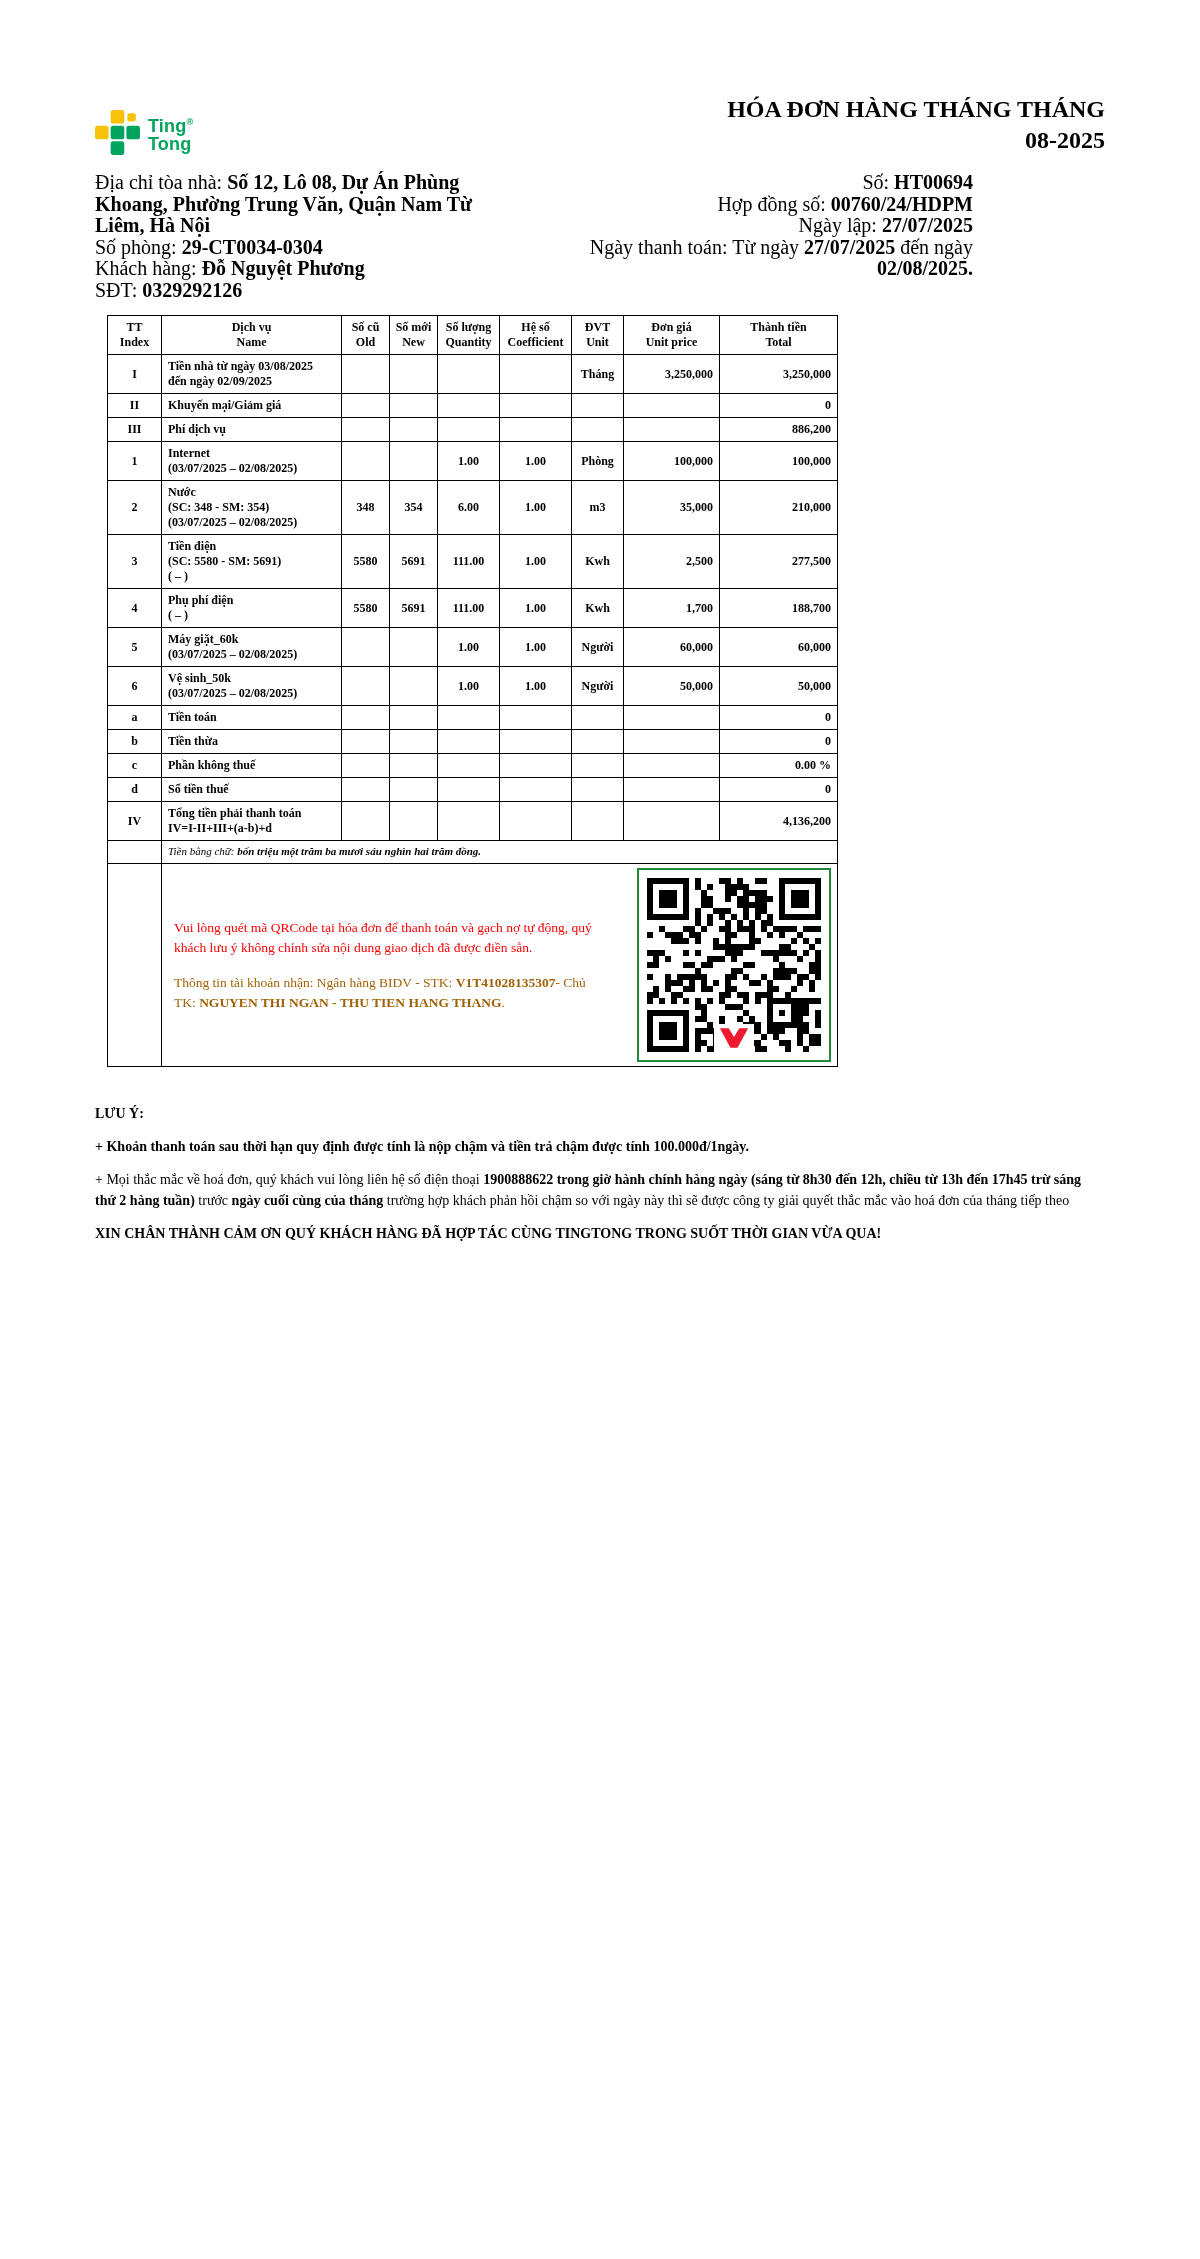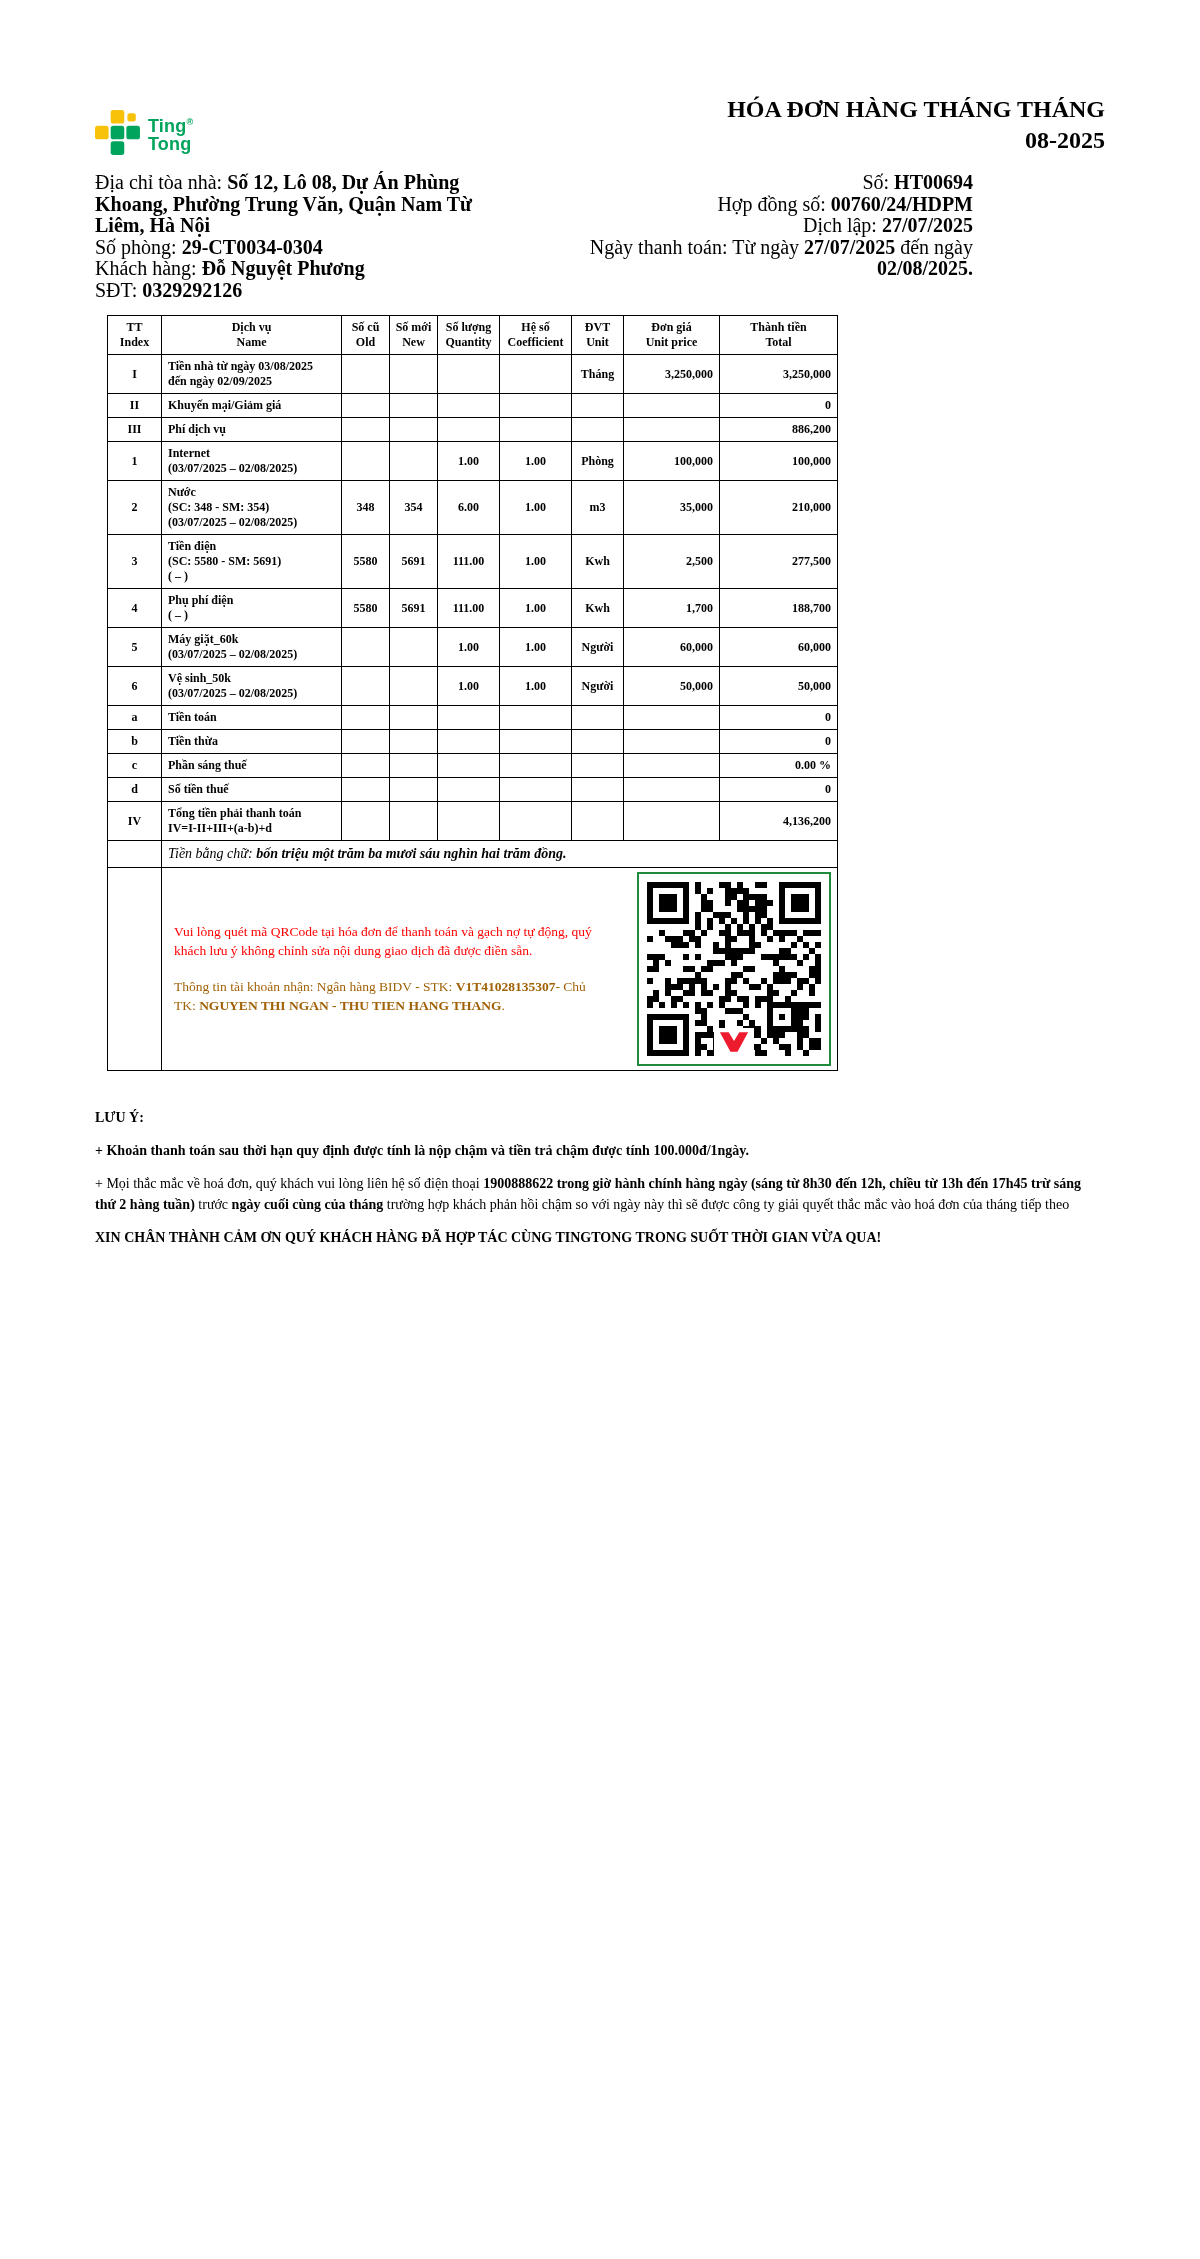--- a/index.html
+++ b/index.html
@@ -30,21 +30,21 @@
 
   table.invoice{border-collapse:collapse;table-layout:fixed;width:730px;margin-top:14px;font-size:12px;font-weight:bold;margin-left:12px;}
   .invoice th,.invoice td{border:1px solid #000;vertical-align:middle;}
   .invoice th{text-align:center;padding:4px 2px;line-height:1.25;}
   .invoice td{padding:4px 6px;line-height:1.25;}
   .c-tt{text-align:center;}
   .c-name{text-align:left;}
   .c-old,.c-new,.c-qty,.c-coef,.c-unit{text-align:center;}
   .c-price,.c-total{text-align:right;}
 
-  .words-cell{font-weight:normal;font-style:italic;font-size:14px;padding:5px 8px;}
+  .words-cell{font-weight:normal;font-style:italic;font-size:11px;padding:5px 8px;}
   .qr-cell{padding:8px;font-weight:normal;}
   .qr-flex{display:flex;align-items:center;justify-content:space-between;}
   .qr-texts{width:432px;padding-left:6px;font-size:13.5px;line-height:1.45;}
   .qr-note{color:var(--alert-red);}
   .qr-account{margin-top:16px;color:#a16207;}
   .qr-frame{position:relative;border:2px solid var(--qr-border-green);background:#fff;padding:8px;flex:0 0 auto;}
   .qr-code{width:174px;height:174px;}
   .qr-code svg{display:block;}
   .qr-v{position:absolute;left:50%;bottom:8px;transform:translateX(-50%);width:40px;height:28px;background:#fff;display:flex;align-items:center;justify-content:center;}
 
@@ -77,21 +77,21 @@
     <div class="info-row">
       <div class="info-left">
         <div class="info-line"><span>Địa chỉ tòa nhà: </span><span class="b">Số 12, Lô 08, Dự Án Phùng Khoang, Phường Trung Văn, Quận Nam Từ Liêm, Hà Nội</span></div>
         <div class="info-line"><span>Số phòng: </span><span class="b">29-CT0034-0304</span></div>
         <div class="info-line"><span>Khách hàng: </span><span class="b">Đỗ Nguyệt Phương</span></div>
         <div class="info-line"><span>SĐT: </span><span class="b">0329292126</span></div>
       </div>
       <div class="info-right">
         <div class="info-line"><span>Số: </span><span class="b">HT00694</span></div>
         <div class="info-line"><span>Hợp đồng số: </span><span class="b">00760/24/HDPM</span></div>
-        <div class="info-line"><span>Dịch lập: </span><span class="b">27/07/2025</span></div>
+        <div class="info-line"><span>Ngày lập: </span><span class="b">27/07/2025</span></div>
         <div class="info-line"><span>Ngày thanh toán: Từ ngày </span><span class="b">27/07/2025</span><span> đến ngày </span><span class="b">02/08/2025.</span></div>
       </div>
     </div>
 
     <table class="invoice">
       <colgroup>
         <col style="width:54px">
           <col style="width:180px">
           <col style="width:48px">
           <col style="width:48px">
@@ -290,21 +290,21 @@
             <td class="c-new"></td>
             <td class="c-qty"></td>
             <td class="c-coef"></td>
             <td class="c-unit"></td>
             <td class="c-price"></td>
             <td class="c-total">0</td>
           </tr>
           <tr>
             <td class="c-tt">c</td>
             <td class="c-name">
-              <div>Phần sáng thuế</div>
+              <div>Phần không thuế</div>
             </td>
             <td class="c-old"></td>
             <td class="c-new"></td>
             <td class="c-qty"></td>
             <td class="c-coef"></td>
             <td class="c-unit"></td>
             <td class="c-price"></td>
             <td class="c-total">0.00 %</td>
           </tr>
           <tr>

